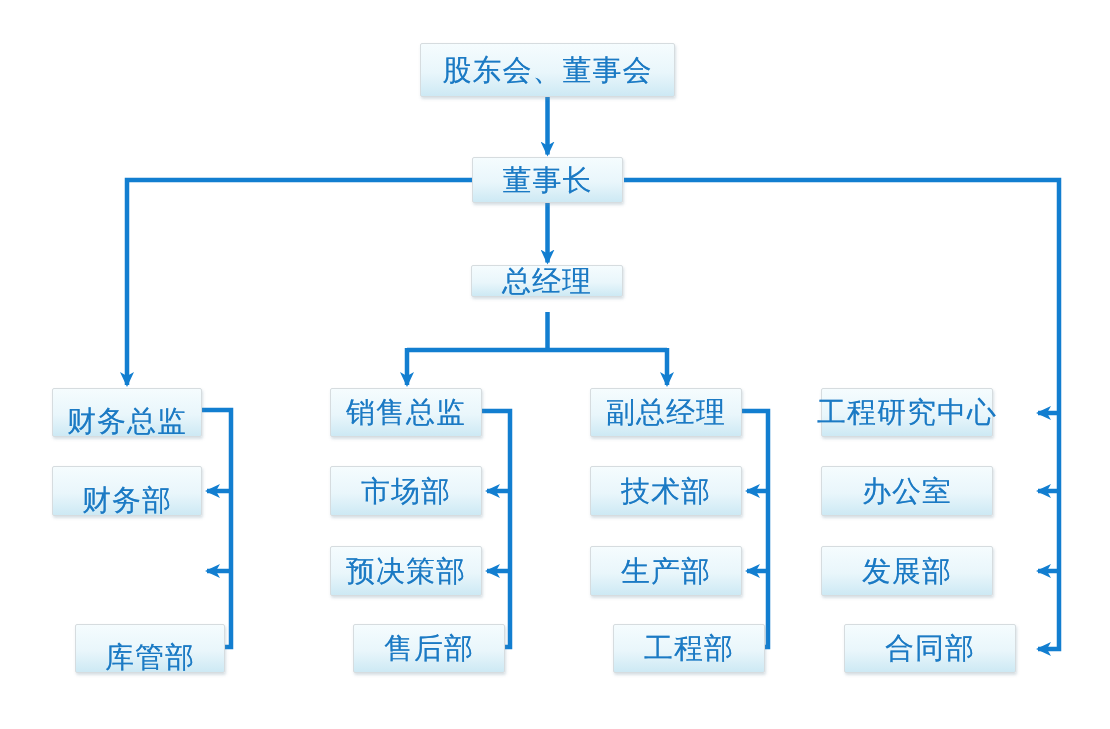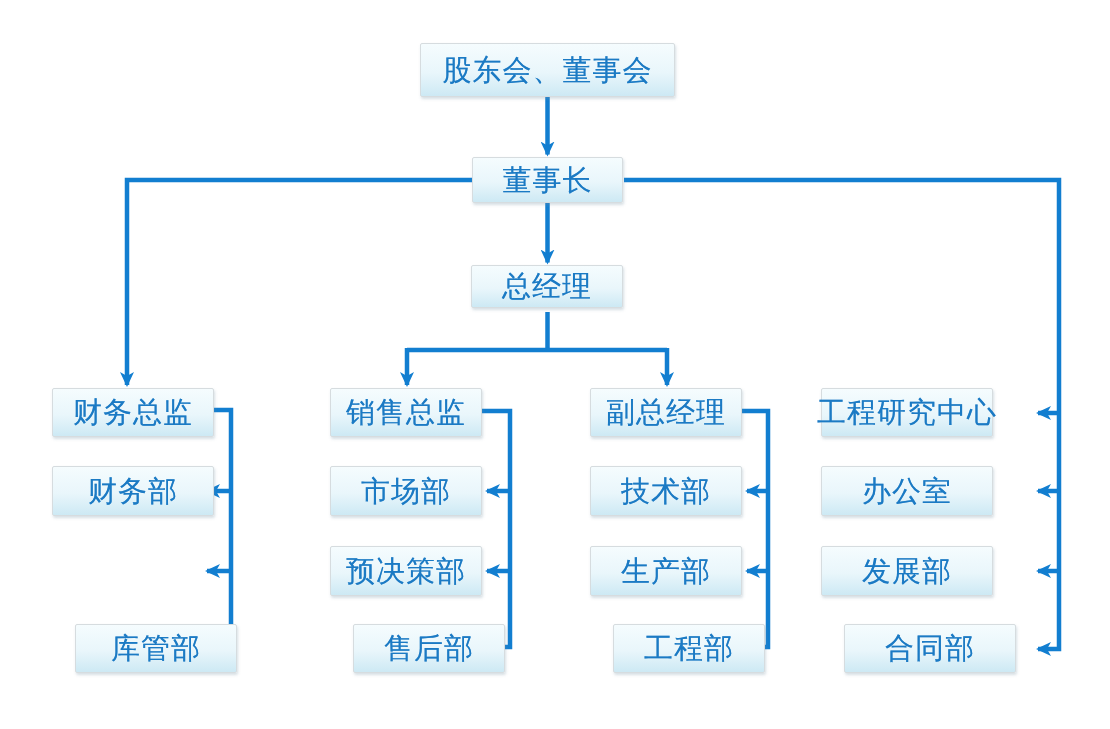--- a/index.html
+++ b/index.html
@@ -40,26 +40,26 @@
     color:var(--label-text);
     font-size:29px;
     letter-spacing:1px;
     line-height:1;
     white-space:nowrap;
     text-shadow:0 0 .4px rgba(27,122,196,.6);
   }
   
   #n-board      {left:420px;top:43px; width:255px;height:54px;}
   #n-chairman   {left:472px;top:157px;width:151px;height:46px;}
-  #n-gm         {left:471px;top:265px;width:152px;height:43px;}
+  #n-gm         {left:471px;top:265px;width:152px;height:32px;}
   .row4{top:388px;height:49px;}
   .row5{top:466px;height:50px;}
   .row6{top:546px;height:50px;}
   .row7{top:624px;height:49px;margin-left:23px;}
-  .col1{left:52px; width:162px;}
+  .col1{left:52px; width:150px;align-items:flex-end;}
   .col2{left:330px;width:152px;}
   .col3{left:590px;width:152px;}
   .col4{left:821px;width:172px;}
 </style>
 </head>
 <body>
 
 <div id="canvas">
 
   <svg id="connectors" viewBox="0 0 1110 729" xmlns="http://www.w3.org/2000/svg">

